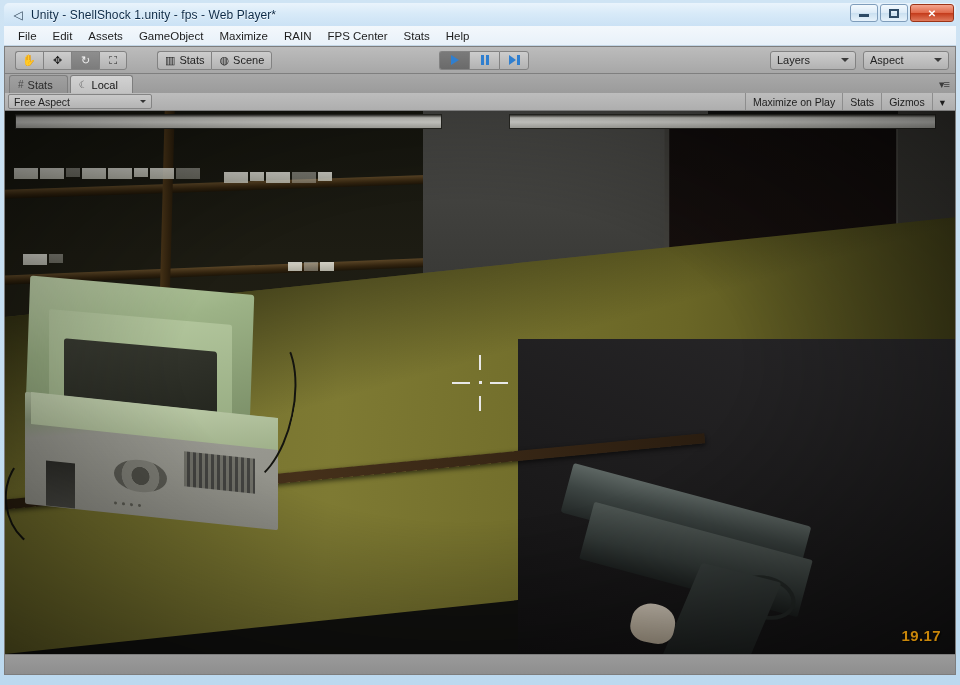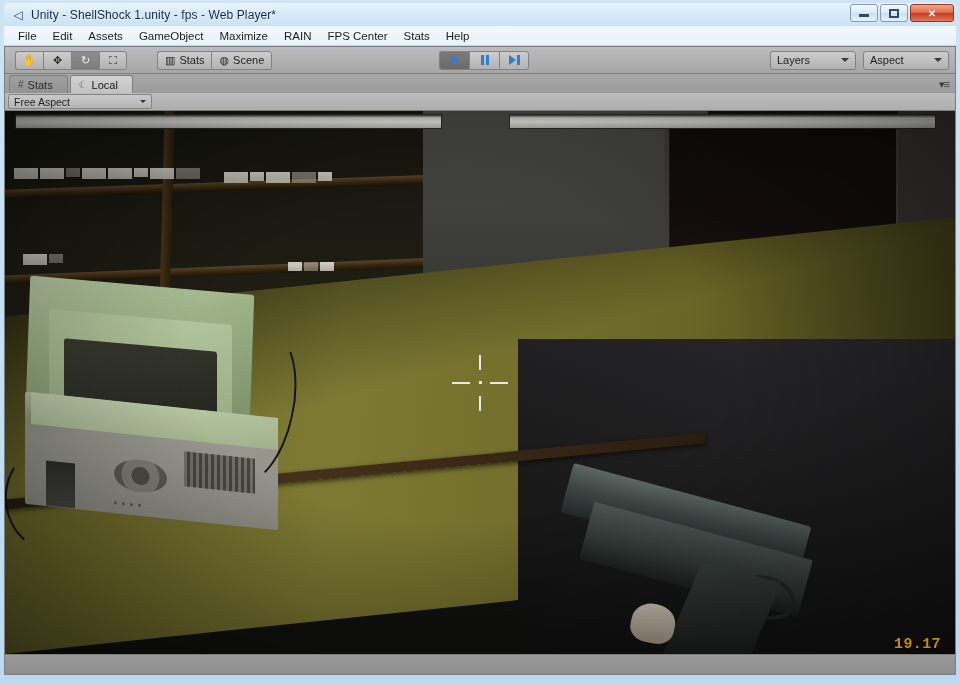--- a/index.html
+++ b/index.html
@@ -334,23 +334,23 @@
   
   .crosshair { position: absolute; left: 50%; top: 50%; transform: translate(-50%,-50%); width: 56px; height: 56px; }
   .crosshair i { position: absolute; background: #e8e8e8; display: block; }
   .ch-top   { left: 50%; top: 0;    width: 2px; height: 15px; margin-left: -1px; }
   .ch-bot   { left: 50%; bottom: 0; width: 2px; height: 15px; margin-left: -1px; }
   .ch-left  { top: 50%; left: 0;    height: 2px; width: 18px; margin-top: -1px; }
   .ch-right { top: 50%; right: 0;   height: 2px; width: 18px; margin-top: -1px; }
   .ch-dot   { left: 50%; top: 50%;  width: 3px; height: 3px; margin: -1.5px 0 0 -1.5px; }
   
   .hud-timer {
-    position: absolute; right: 14px; bottom: 1px;
+    position: absolute; right: 14px; bottom: 10px;
     font-size: 15px; font-weight: bold;
-    font-family: Liberation Mono, monospace;
+    font-family: Liberation Sans, sans-serif;
     color: #c8860a;
     text-shadow: 1px 1px 2px rgba(0,0,0,.9);
     letter-spacing: .4px;
   }
   
   .statusbar {
     height: 20px;
     background: linear-gradient(180deg,#9a9a9a 0%,#8e8e8e 100%);
     border: 1px solid #7d7d7d; border-top: none;
     display: flex; align-items: center; padding: 0 6px;
@@ -448,20 +448,26 @@
         <span class="tabicon">☾</span>
         <span>Local</span>
       </div>
       <span class="tabmenu">▾≡</span>
     </div>
 
     <div class="gametoolbar">
       <div class="aspect">
         <span>Free Aspect</span>
         <span class="caret"></span>
+      </div>
+      <div class="gt-right">
+        <div class="gt-btn">Maximize on Play</div>
+        <div class="gt-btn">Stats</div>
+        <div class="gt-btn">Gizmos</div>
+        <div class="gt-btn">▾</div>
       </div>
     </div>
 
     <div class="gameview">
       <div class="scene">
 
         <div class="shelfwall">
           <div class="shelf-board" style="top:22%; transform:rotate(-2deg);"></div>
           <div class="shelf-board" style="top:46%; transform:rotate(-2.4deg);"></div>
           <div class="shelf-board" style="top:70%; transform:rotate(-2.8deg);"></div>

